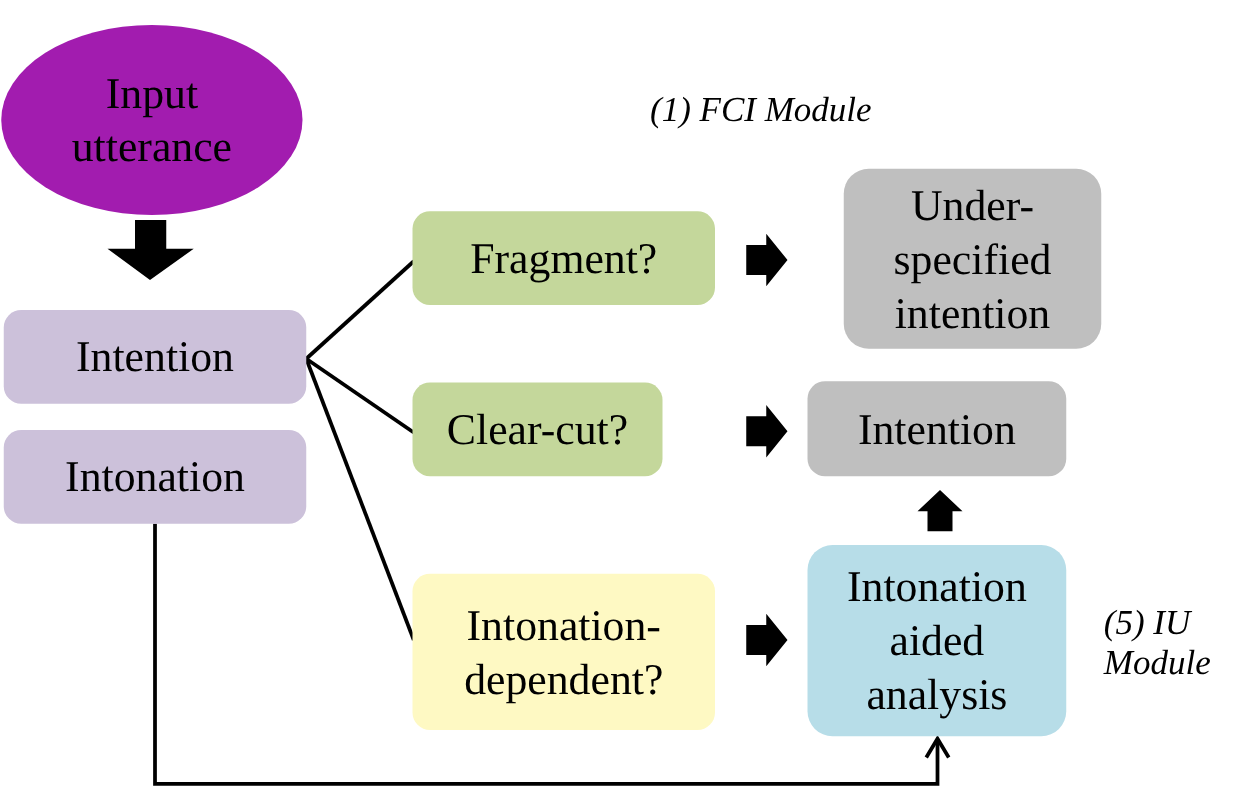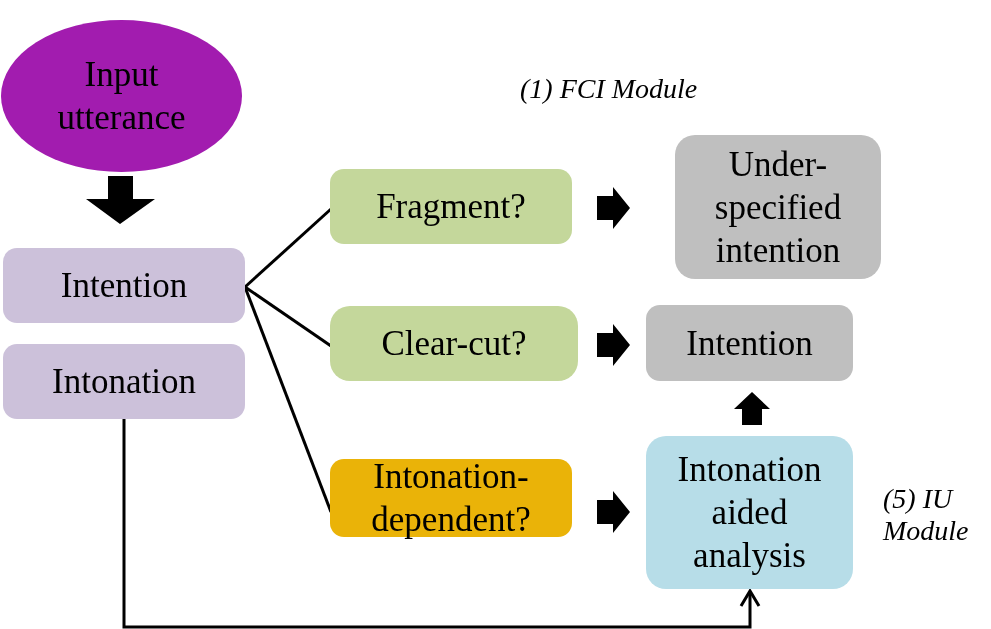--- a/index.html
+++ b/index.html
@@ -74,25 +74,25 @@
 </div>
 
 <div class="node rounded" style="left:3px; top:344px; width:242px; height:75px; background:#ccc1da;">
   <span>Intonation</span>
 </div>
 
 <div class="node rounded" style="left:330px; top:169px; width:242px; height:75px; background:#c4d79b;">
   <span>Fragment?</span>
 </div>
 
-<div class="node rounded" style="left:330px; top:306px; width:248px; height:75px; background:#c4d79b;border-radius:20px;">
+<div class="node rounded" style="left:330px; top:306px; width:200px; height:75px; background:#c4d79b;">
   <span>Clear-cut?</span>
 </div>
 
-<div class="node rounded" style="left:330px; top:459px; width:242px; height:78px; background:#eab308;text-align:center;">
+<div class="node rounded" style="left:330px; top:459px; width:242px; height:125px; background:#fef9c3;text-align:center;">
   <span>Intonation-
 dependent?</span>
 </div>
 
 <div class="node rounded" style="left:647px; top:135px; width:206px; height:144px; background:#bfbfbf; border-radius:20px;margin-left:28px;">
   <span>Under-
 specified
 intention</span>
 </div>
 

